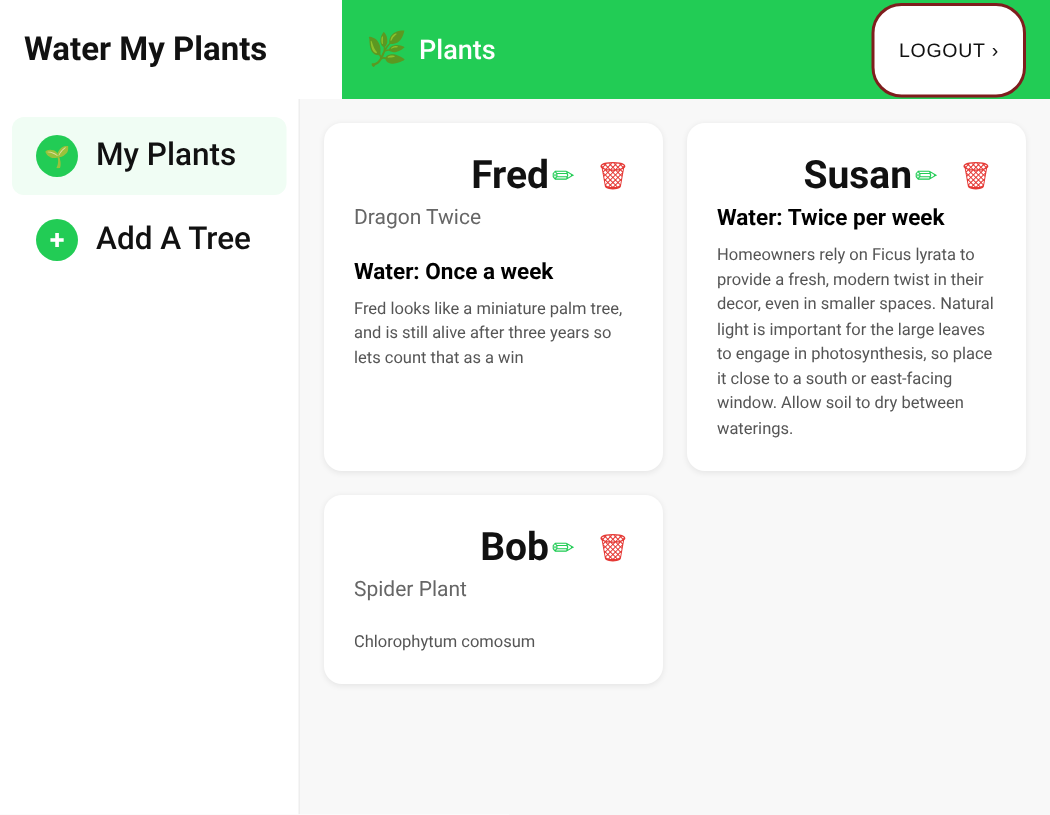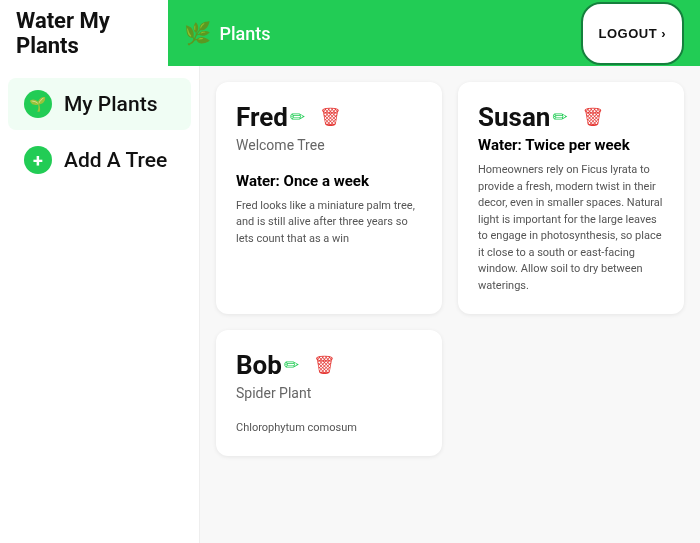--- a/index.html
+++ b/index.html
@@ -7,21 +7,21 @@
 
     
     .header {
       display: flex;
       align-items: center;
       height: 66px;
       background: #fff;
       flex-shrink: 0;
     }
     .header-brand {
-      width: 168px;
+      width: 228px;
       padding-left: 16px;
       font-size: 22px;
       font-weight: 700;
       color: #111;
       flex-shrink: 0;
     }
     .header-right {
       flex: 1;
       background: #22cc55;
       height: 100%;
@@ -36,25 +36,25 @@
       gap: 8px;
       color: #fff;
       font-size: 18px;
       font-weight: 500;
     }
     .plant-icon {
       font-size: 22px;
     }
     .logout-btn {
       background: #fff;
-      border: 2px solid #15803d;
+      border: 2px solid #7f1d1d;
       border-radius: 20px;
       padding: 22px 16px;
       font-size: 13px;
-      font-weight: 700;
+      font-weight: 400;
       color: #111;
       cursor: pointer;
       display: flex;
       align-items: center;
       gap: 4px;
       letter-spacing: 0.5px;
     }
 
     
     .layout {
@@ -116,21 +116,21 @@
     
     .plant-card {
       background: #fff;
       border-radius: 12px;
       padding: 20px;
       box-shadow: 0 1px 4px rgba(0,0,0,0.08);
     }
     .card-header {
       display: flex;
       align-items: center;
-      justify-content: flex-start;
+      justify-content: flex-end;
       margin-bottom: 4px;
     }
     .card-name {
       font-size: 26px;
       font-weight: 700;
       color: #111;
     }
     .card-actions {
       display: flex;
       gap: 10px;
@@ -202,21 +202,21 @@
   <div class="main">
 
     <div class="plant-card">
       <div class="card-header">
         <span class="card-name">Fred</span>
         <div class="card-actions">
           <button class="edit-btn">✏</button>
           <button class="delete-btn">🗑</button>
         </div>
       </div>
-      <div class="card-species">Welcome Tree</div>
+      <div class="card-species">Dragon Twice</div>
       <div class="card-water">Water: Once a week</div>
       <div class="card-desc">Fred looks like a miniature palm tree, and is still alive after three years so lets count that as a win</div>
     </div>
 
     <div class="plant-card">
       <div class="card-header">
         <span class="card-name">Susan</span>
         <div class="card-actions">
           <button class="edit-btn">✏</button>
           <button class="delete-btn">🗑</button>

